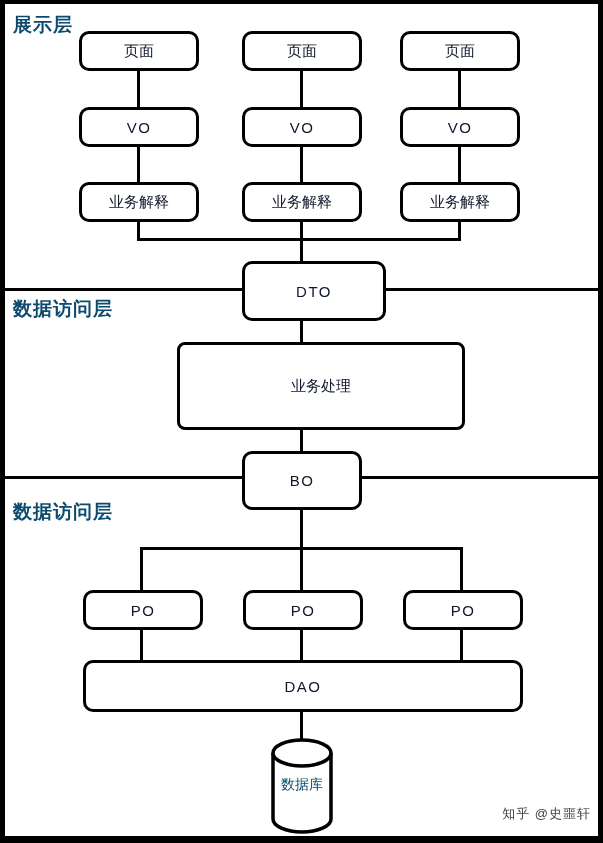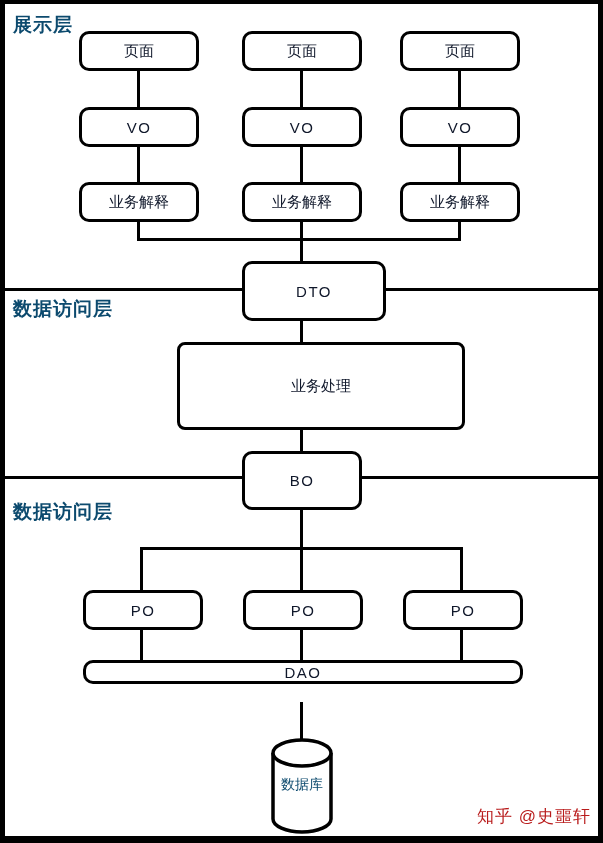--- a/index.html
+++ b/index.html
@@ -71,21 +71,21 @@
   #interp-3 { left: 395px; top: 178px; width: 120px; height: 40px; }
 
   #dto-node { left: 237px; top: 257px; width: 144px; height: 60px; }
   #process-node { left: 172px; top: 338px; width: 288px; height: 88px; border-radius: 8px; }
   #bo-node  { left: 237px; top: 447px; width: 120px; height: 59px; }
 
   #po-1 { left: 78px;  top: 586px; width: 120px; height: 40px; }
   #po-2 { left: 238px; top: 586px; width: 120px; height: 40px; }
   #po-3 { left: 398px; top: 586px; width: 120px; height: 40px; }
 
-  #dao-node { left: 78px; top: 656px; width: 440px; height: 24px; }
+  #dao-node { left: 78px; top: 656px; width: 440px; height: 52px; }
 
   
   .vline, .hline {
     position: absolute;
     background: #000000;
     z-index: 1;
   }
   .vline { width: 3px; }
   .hline { height: 3px; }
 
@@ -125,22 +125,22 @@
     text-align: center;
     font-size: 14px;
     color: #0c4a6e;
     z-index: 3;
   }
 
   .watermark {
     position: absolute;
     right: 7px;
     top: 801px;
-    font-size: 17px;
-    color: #b91c1c;
+    font-size: 13px;
+    color: #404040;
     z-index: 3;
     letter-spacing: 1px;
   }
 </style>
 </head>
 <body>
 
 <div class="canvas">
 
   <div class="divider" id="divider-1"></div>

